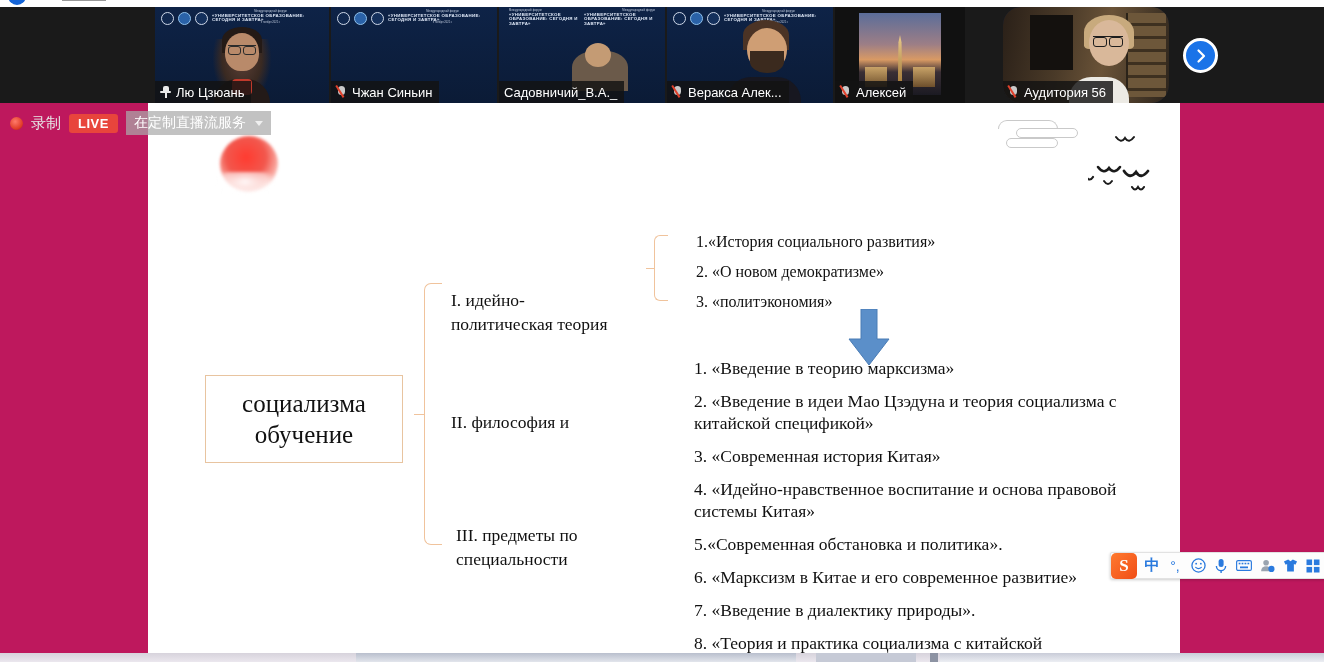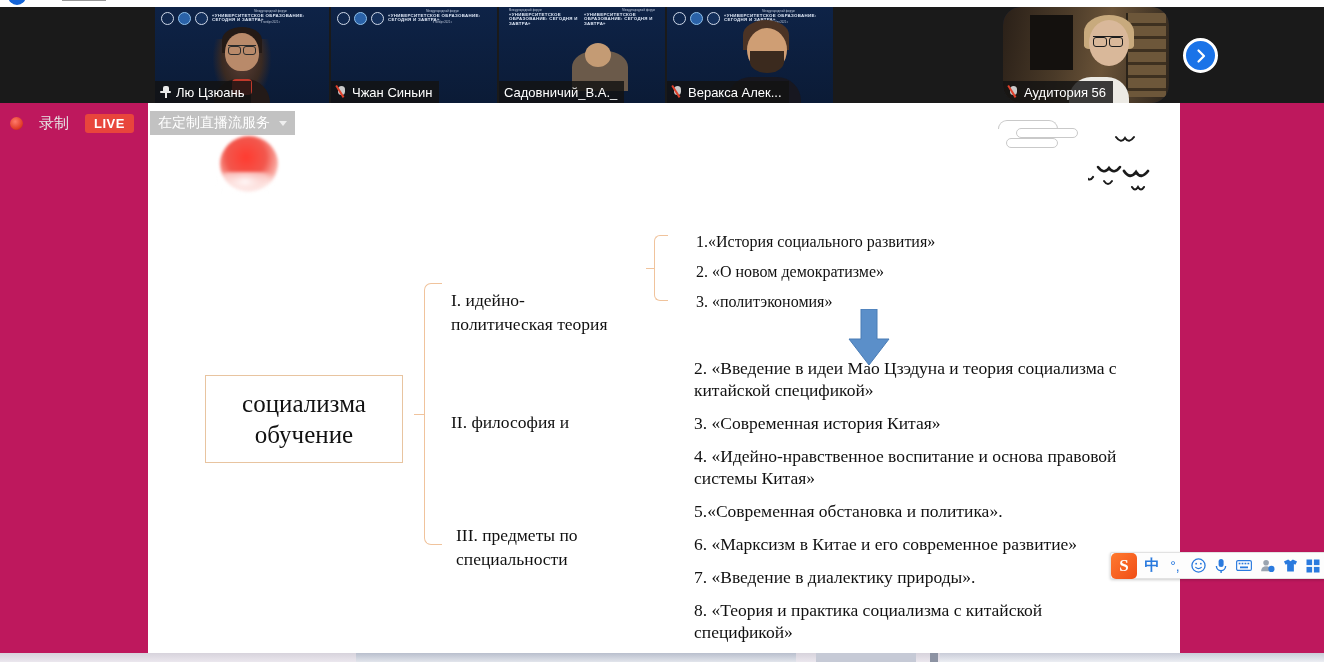--- a/index.html
+++ b/index.html
@@ -183,21 +183,21 @@
   .nextbtn{
     position:absolute; left:1183px; top:38px; width:35px; height:35px;
     border-radius:50%; background:#1a73e8; border:3px solid #ffffff;
     display:flex; align-items:center; justify-content:center; cursor:pointer;
   }
   .nextbtn svg{ display:block; }
 
   
   .recbar{
     position:absolute; left:10px; top:110px; height:26px;
-    display:flex; align-items:center; gap:16px; z-index:6;
+    display:flex; align-items:center; gap:8px; z-index:6;
   }
   .rec-dot{
     width:13px; height:13px; border-radius:50%;
     background:radial-gradient(circle at 40% 35%,#ff7a6a,#e03b27 65%,#8d1d10);
   }
   .rec-label{ color:#e6e6e6; font-size:15px; }
   .live-pill{
     background:#e8453c; color:#fff; font-size:13px; font-weight:bold;
     letter-spacing:.5px; padding:2px 9px; border-radius:3px;
   }
@@ -417,20 +417,34 @@
       <div class="body3"></div>
       <div class="namebar">
         <span class="ico-mic-muted">
             <i class="m"></i>
             <i class="s"></i>
           </span>
         <span>Веракса Алек...</span>
       </div>
     </div>
 
+    <div class="tile" style="left:835px; width:130px; background:#111;">
+      <div class="photo-tower">
+        <div class="wing-l"></div>
+        <div class="wing-r"></div>
+        <div class="spire"></div>
+      </div>
+      <div class="namebar">
+        <span class="ico-mic-muted">
+            <i class="m"></i>
+            <i class="s"></i>
+          </span>
+        <span>Алексей</span>
+      </div>
+    </div>
 
     <div class="tile room" style="left:1003px; width:166px;border-radius:18px;">
       <div class="bgroom"></div>
       <div class="window"></div>
       <div class="shelf"></div>
       <div class="hair2"></div>
       <div class="head2"></div>
       <div class="glass2"></div>
       <div class="body2"></div>
       <div class="namebar">
@@ -511,20 +525,21 @@
       <div>3. «политэкономия»</div>
     </div>
 
     <div class="arrow-down">
       <svg width="44" height="58" viewBox="0 0 44 58">
         <path d="M14 0 H30 V30 H42 L22 56 L2 30 H14 Z" fill="#5b8fc9" stroke="#4a7cb5" stroke-width="1"></path>
       </svg>
     </div>
 
     <div class="listb">
+      <div>1. «Введение в теорию марксизма»</div>
       <div>2. «Введение в идеи Мао Цзэдуна и теория социализма с китайской спецификой»</div>
       <div>3. «Современная история Китая»</div>
       <div>4. «Идейно-нравственное воспитание и основа правовой системы Китая»</div>
       <div>5.«Современная обстановка и политика».</div>
       <div>6. «Марксизм в Китае и его современное развитие»</div>
       <div>7. «Введение в диалектику природы».</div>
       <div>8. «Теория и практика социализма с китайской спецификой»</div>
     </div>
   </div>
 

